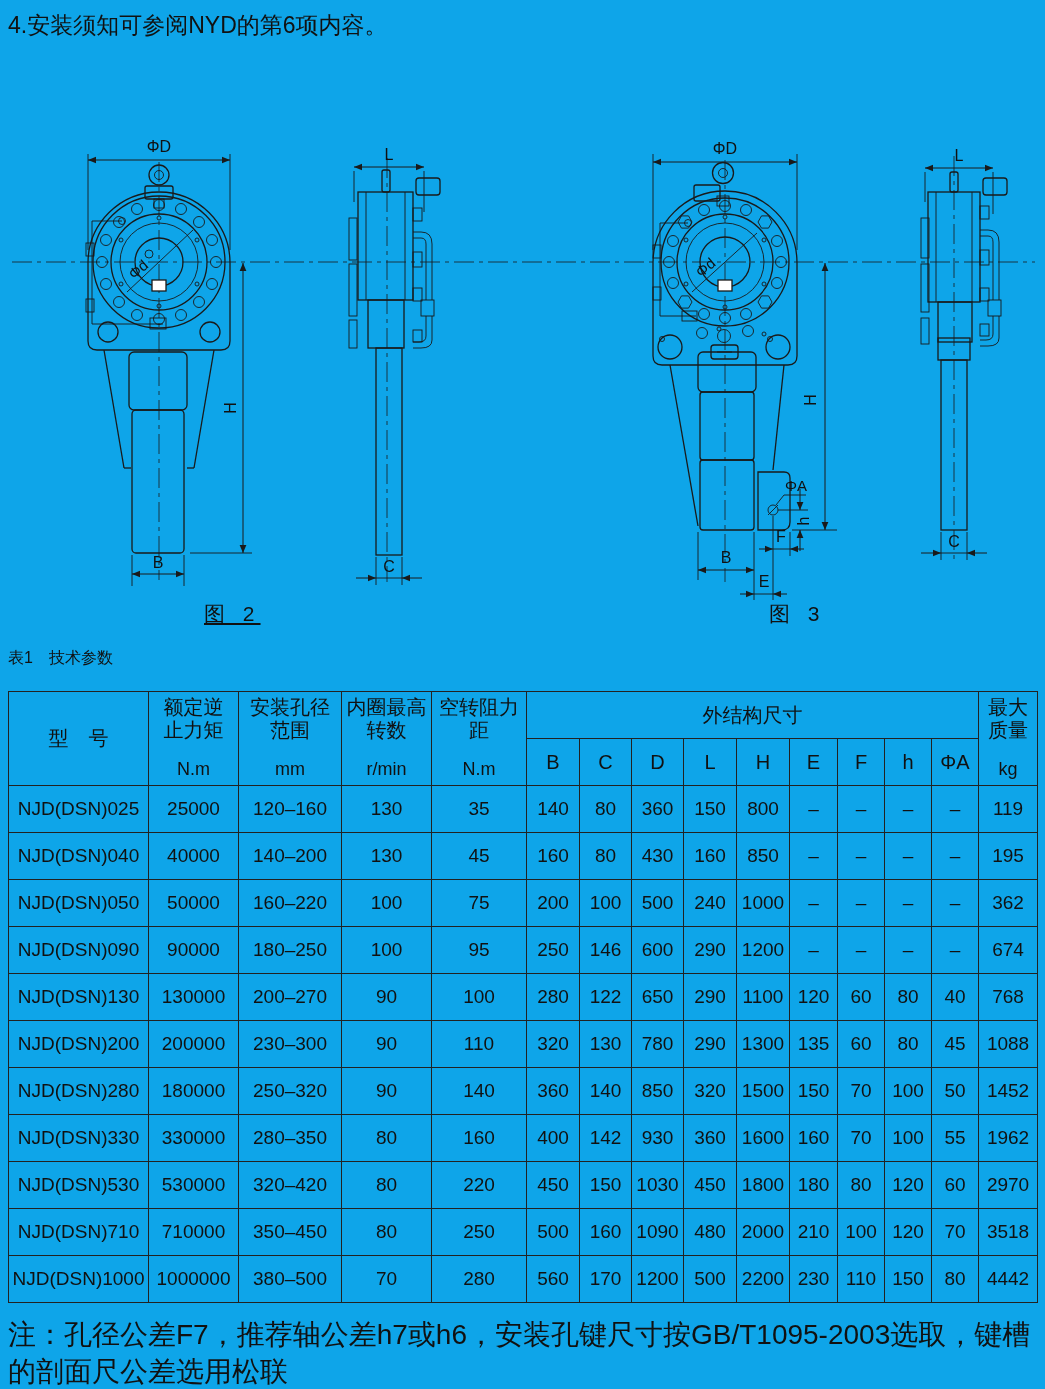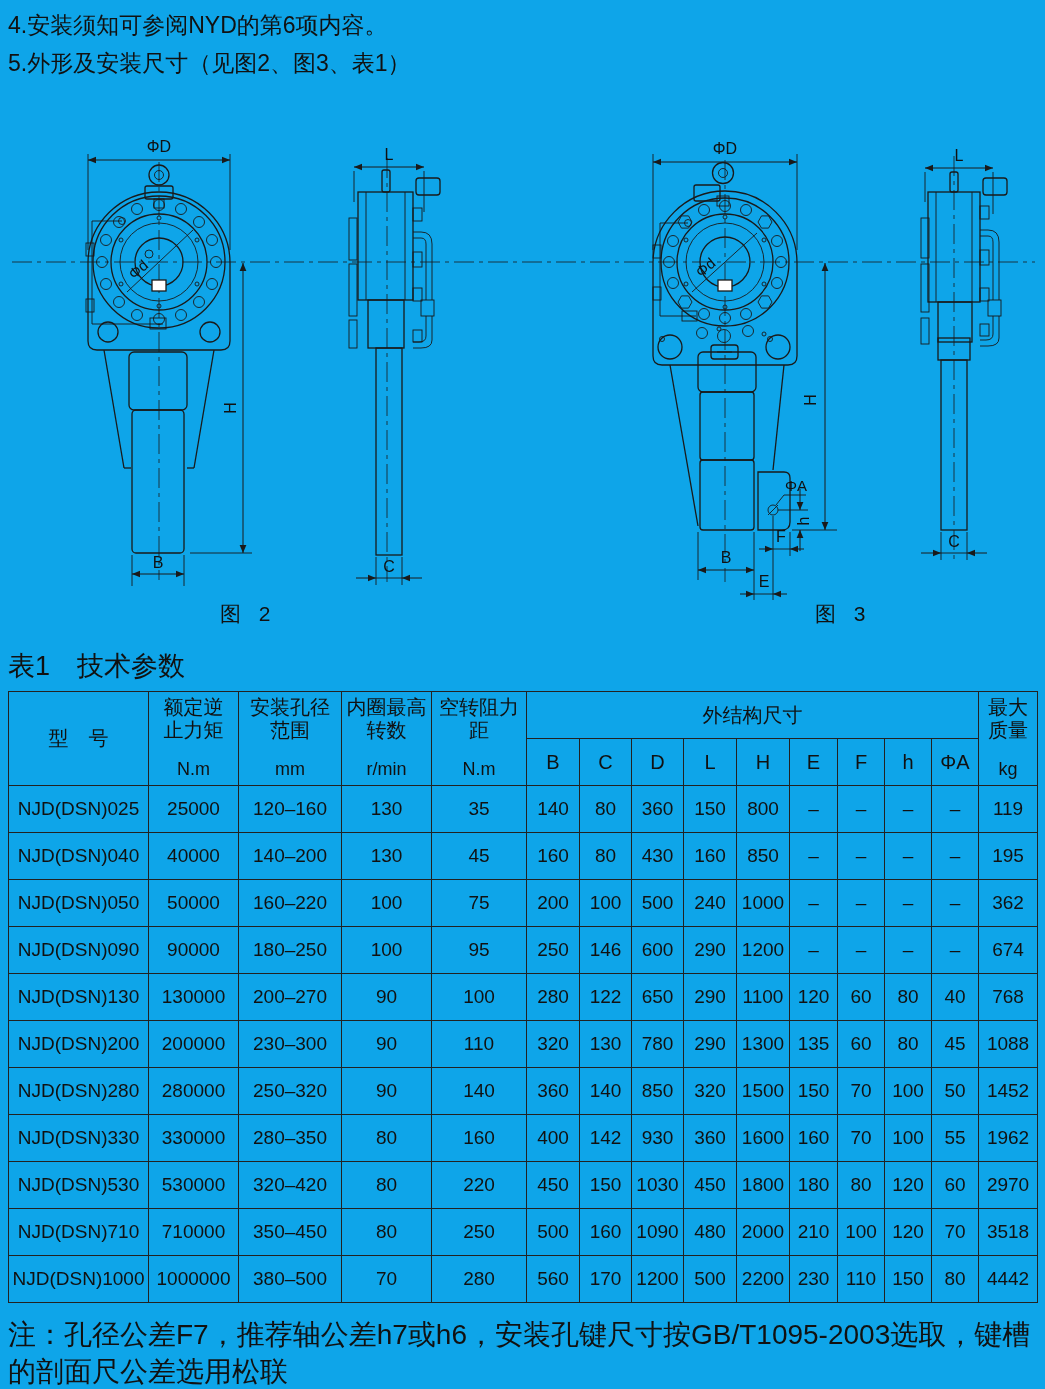--- a/index.html
+++ b/index.html
@@ -1,53 +1,52 @@
 <!DOCTYPE html>
 <html><head>
 <meta charset="utf-8">
 <style>
   html,body{margin:0;padding:0;background:#fff;}
   body{font-family:"Liberation Sans","DejaVu Sans",sans-serif;color:#111;}
   #page{position:relative;width:1045px;height:1389px;background:#0ea5e9;overflow:hidden;}
 
   .top-text{position:absolute;left:8px;top:6px;font-size:23px;line-height:38px;color:#111;}
   .fig-caption{position:absolute;font-size:21px;color:#111;letter-spacing:6px;}
-  #cap2{left:220px;top:600px;}
-  #cap3{left:815px;top:600px;}
+  #cap2{left:204px;top:600px;text-decoration:underline;}
+  #cap3{left:769px;top:600px;}
 
   svg#figs{position:absolute;left:0;top:110px;}
   svg#figs .ol{fill:none;stroke:#1a1a1a;stroke-width:1.3;}
   svg#figs .thin{fill:none;stroke:#1a1a1a;stroke-width:0.9;}
   svg#figs .cl{fill:none;stroke:#1a1a1a;stroke-width:0.8;stroke-dasharray:20 5 4 5;}
   svg#figs .dim{fill:none;stroke:#1a1a1a;stroke-width:1;marker-start:url(#ah);marker-end:url(#ah);}
   svg#figs .dimE{fill:none;stroke:#1a1a1a;stroke-width:1;marker-end:url(#ah);}
   svg#figs .ext{fill:none;stroke:#1a1a1a;stroke-width:0.9;}
   svg#figs .wh{fill:#fff;stroke:#1a1a1a;stroke-width:1.3;}
   svg#figs text{font-size:16px;fill:#111;}
   svg#figs text.sm{font-size:15px;}
 
-  .table-title{position:absolute;left:8px;top:648px;font-size:27px;color:#111;}
+  .table-title{position:absolute;left:8px;top:648px;font-size:16px;color:#111;}
   table#spec{position:absolute;left:8px;top:691px;border-collapse:collapse;table-layout:fixed;width:1029px;}
   table#spec th,table#spec td{border:1.6px solid #222;text-align:center;vertical-align:middle;
     font-weight:normal;color:#111;padding:0;}
   table#spec th{font-size:20px;line-height:23px;height:46px;}
   table#spec td{font-size:19px;height:46px;}
   table#spec .unit{font-size:18px;margin-top:16px;}
 
   .note{position:absolute;left:8px;top:1316px;font-size:28px;line-height:37px;color:#111;width:1035px;}
   .note .l2{margin-left:48px;text-align:right;}
 </style>
 </head>
 <body>
 
 <div id="page">
 
   <div class="top-text">
     <div>4.安装须知可参阅NYD的第6项内容。</div>
-    <div>5.外形及安装尺寸（见图2、图3、表1）</div>
   </div>
 
   <svg id="figs" width="1045" height="500" viewBox="0 110 1045 500">
     <defs>
       <marker id="ah" viewBox="0 0 10 10" refX="10" refY="5" markerWidth="10" markerHeight="8" orient="auto-start-reverse">
           <path d="M0,0.8 L10,5 L0,9.2 Z" fill="#1a1a1a"></path>
         </marker>
     </defs>
 
     <line class="cl" x1="12" y1="262" x2="1035" y2="262"></line>
@@ -458,21 +457,21 @@
           <td>290</td>
           <td>1300</td>
           <td>135</td>
           <td>60</td>
           <td>80</td>
           <td>45</td>
           <td>1088</td>
         </tr>
         <tr>
           <td>NJD(DSN)280</td>
-          <td>280000</td>
+          <td>180000</td>
           <td>250–320</td>
           <td>90</td>
           <td>140</td>
           <td>360</td>
           <td>140</td>
           <td>850</td>
           <td>320</td>
           <td>1500</td>
           <td>150</td>
           <td>70</td>

